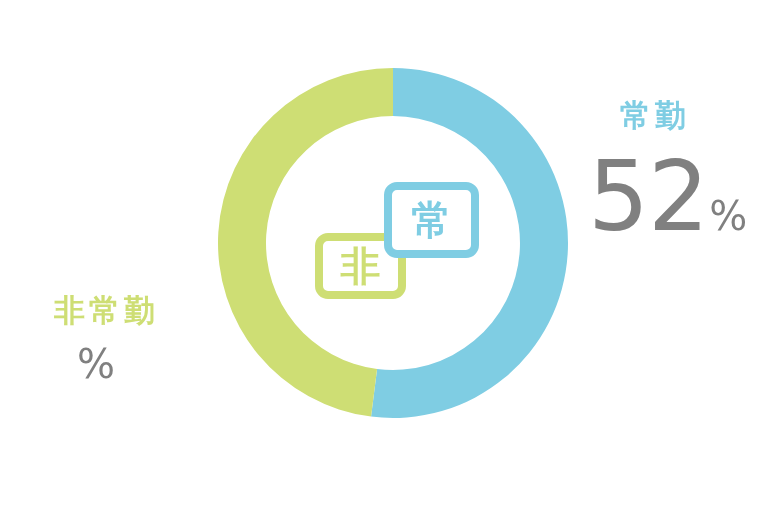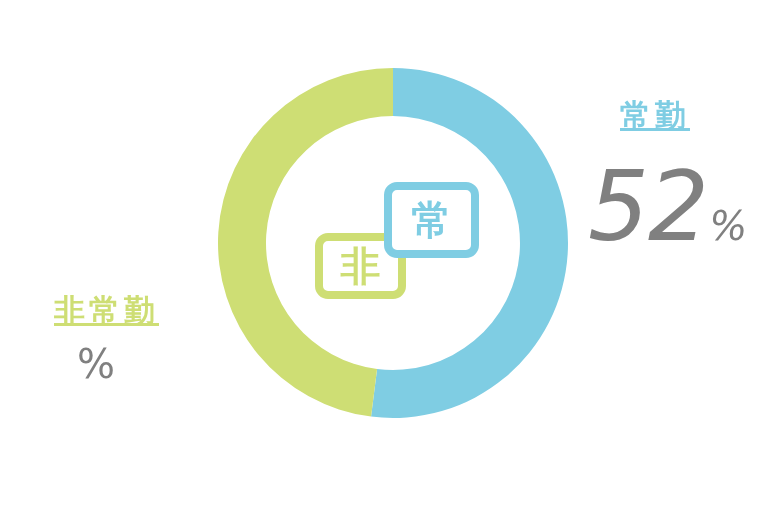--- a/index.html
+++ b/index.html
@@ -72,21 +72,20 @@
   .label-group {
     position: absolute;
     z-index: 5;
   }
   .label-title {
     font-weight: 700;
     font-size: 31px;
     letter-spacing: 4px;
     line-height: 1;
     white-space: nowrap;
-    text-decoration: underline;
   }
   .value-row {
     display: flex;
     align-items: baseline;
     line-height: 1;
     white-space: nowrap;
   }
   .value-number {
     font-size: 96px;
     font-weight: 400;
@@ -105,23 +104,22 @@
   #label-joukin {
     left: 588px;
     top: 100px;
     text-align: left;
   }
   #label-joukin .label-title {
     color: #7FCDE3;
     margin-left: 32px;
   }
   #label-joukin .value-row {
-    margin-top: 28px;
+    margin-top: 18px;
     margin-left: 0px;
-    font-style: italic;
   }
 
   #label-hijoukin {
     left: 52px;
     top: 295px;
     text-align: left;
   }
   #label-hijoukin .label-title {
     color: #CEDE74;
     margin-left: 2px;

